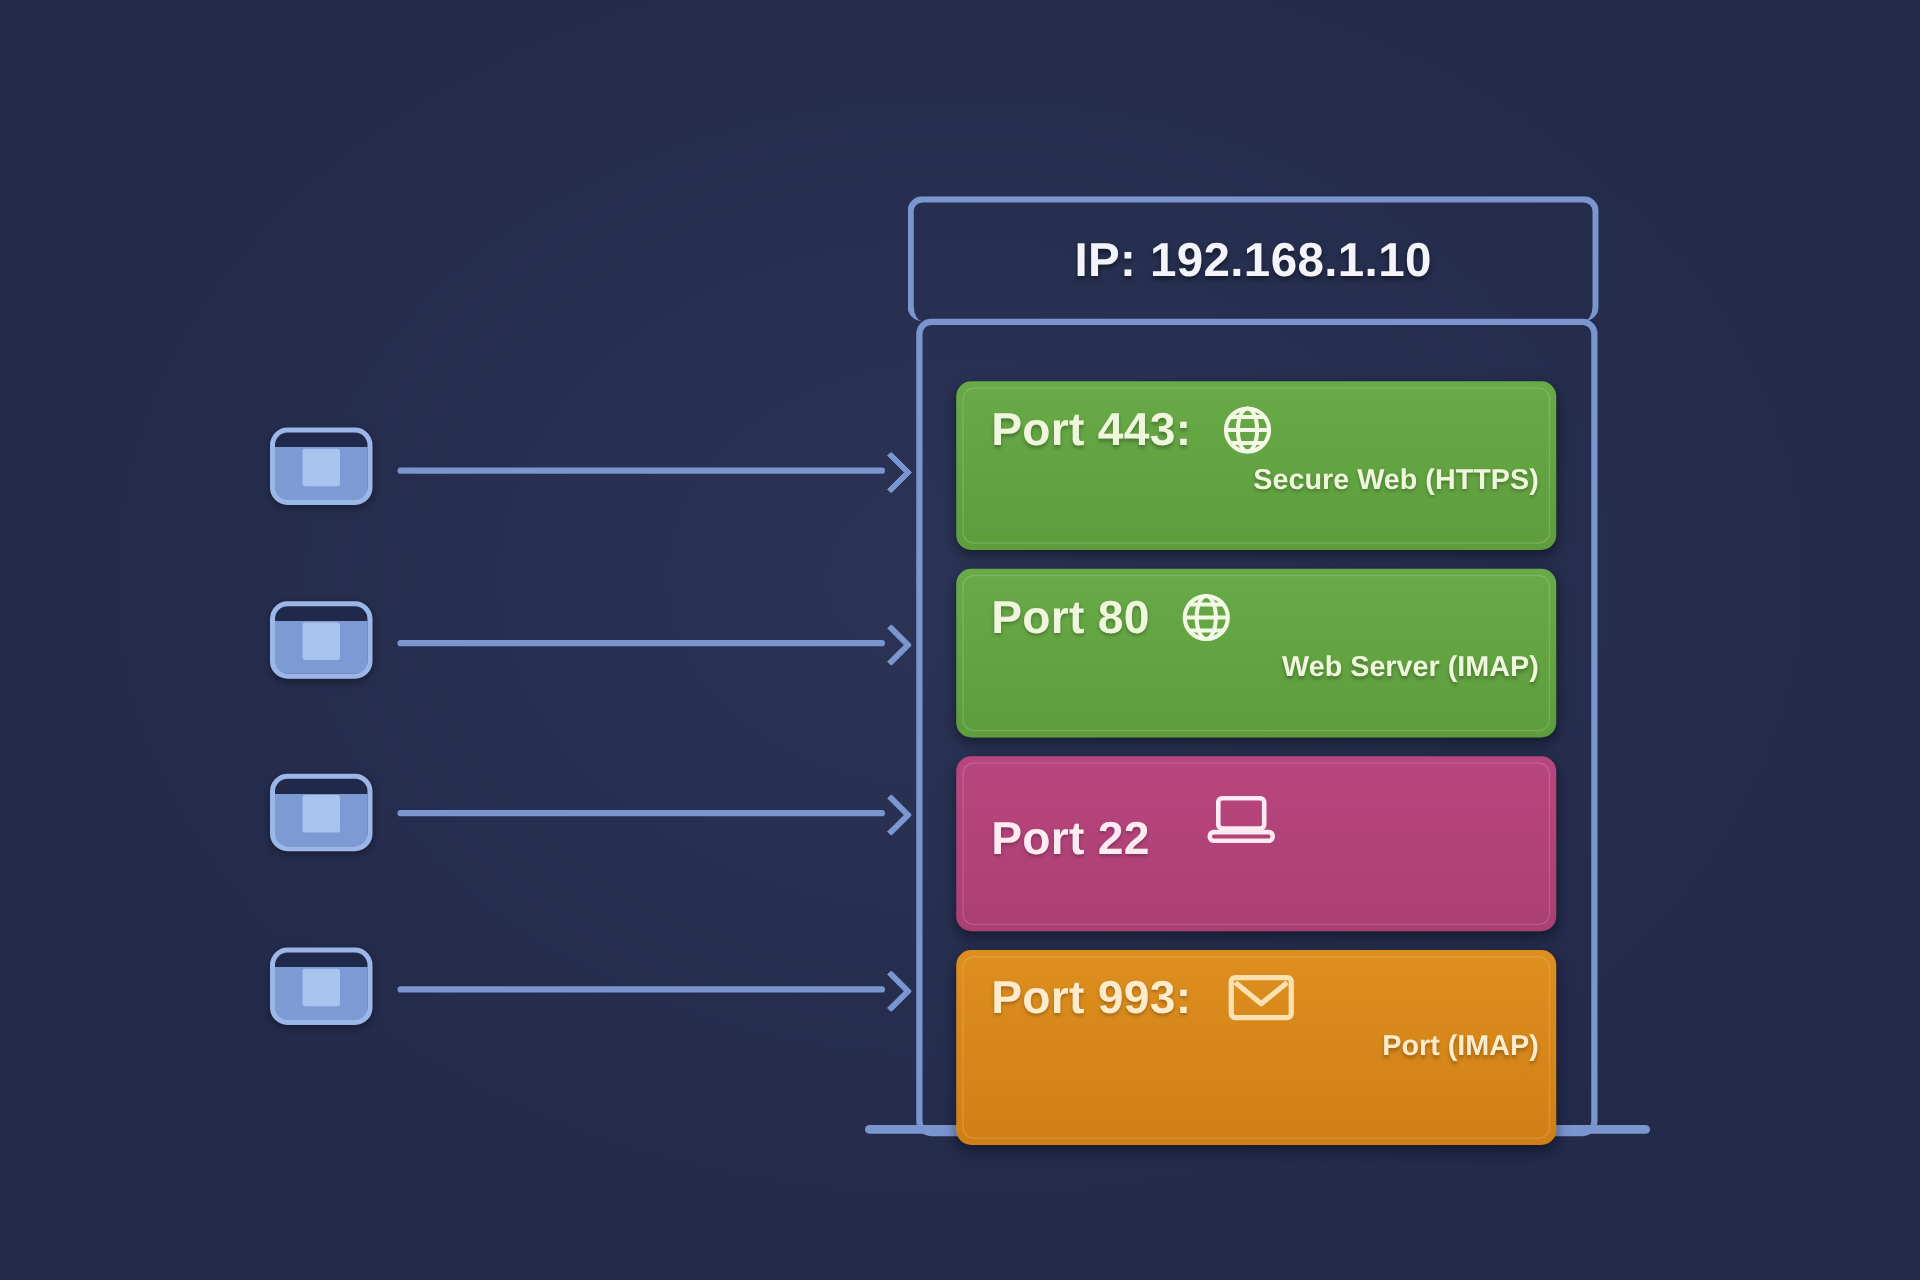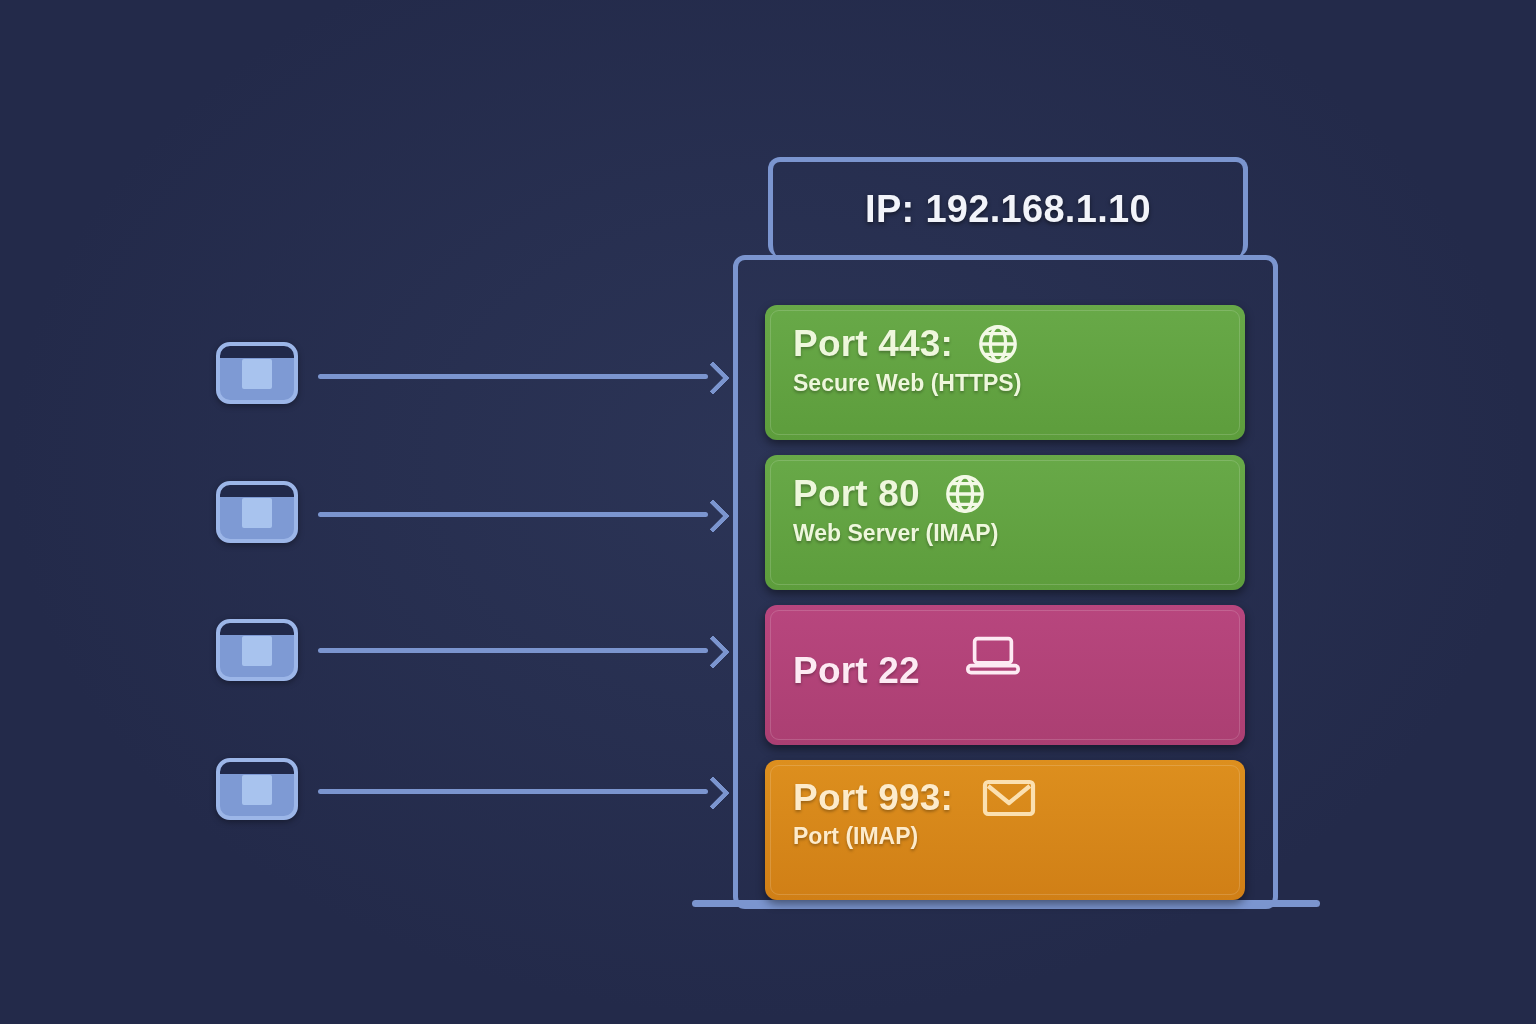--- a/index.html
+++ b/index.html
@@ -40,21 +40,21 @@
     position:absolute;left:0;top:11px;height:5px;border-radius:3px;background:#7b95cf;
   }
   .arrow .head{
     position:absolute;top:3px;width:19px;height:19px;
     border-top:5px solid #7b95cf;border-right:5px solid #7b95cf;
     transform:rotate(45deg);border-radius:2px;
   }
 
   
   .ip-box{
-    position:absolute;left:768px;top:157px;width:480px;height:100px;
+    position:absolute;left:726px;top:157px;width:553px;height:100px;
     border:5px solid #7b95cf;border-radius:12px;border-bottom:none;
     box-sizing:border-box;
     display:flex;align-items:center;justify-content:center;
   }
   .ip-label{
     color:#f2f4fa;font-size:38px;font-weight:bold;letter-spacing:.3px;
     text-shadow:0 2px 4px rgba(0,0,0,.5);
   }
   .server-box{
     position:absolute;left:733px;top:255px;width:545px;height:654px;
@@ -63,23 +63,24 @@
   }
   .base-line{
     position:absolute;left:692px;top:900px;width:628px;height:7px;
     background:#7b95cf;border-radius:4px;
   }
 
   
   .port-card{
     position:absolute;left:765px;width:480px;
     border-radius:12px;box-sizing:border-box;
-    padding:16px 24px 14px 28px;
+    padding:16px 14px 14px 28px;
     box-shadow:0 4px 10px rgba(0,0,0,.45);
     overflow:hidden;
+    text-align:right;
   }
   .port-card::after{
     content:"";position:absolute;inset:5px;border-radius:9px;
     border:1px solid rgba(255,255,255,.16);pointer-events:none;
   }
   .port-row{display:flex;align-items:center;gap:22px;}
   .port-title{font-size:37px;font-weight:bold;line-height:1.05;letter-spacing:.2px;
     text-shadow:0 2px 3px rgba(0,0,0,.28);}
   .port-sub{font-size:23px;font-weight:bold;margin-top:4px;line-height:1.1;
     text-shadow:0 2px 3px rgba(0,0,0,.28);}
@@ -172,21 +173,21 @@
       <span class="port-title">Port 22</span>
       <span class="ic" style="margin-left:22px;">
         <svg width="58" height="44" viewBox="0 0 30 22" fill="none" stroke="#fdeaf3" stroke-width="1.9" stroke-linejoin="round">
           <rect x="5.5" y="2" width="19" height="12.5" rx="1.6"></rect>
           <rect x="2" y="16" width="26" height="3.6" rx="1.6"></rect>
         </svg>
       </span>
     </div>
   </div>
 
-  <div class="port-card card-orange" style="top:760px;height:140px;">
+  <div class="port-card card-orange" style="top:760px;height:156px;">
     <div class="port-row">
       <span class="port-title">Port 993:</span>
       <span class="ic" style="margin-left:6px;">
         <svg width="56" height="44" viewBox="0 0 28 22" fill="none" stroke="#fbe0b0" stroke-width="2.1" stroke-linejoin="round">
           <rect x="2" y="3" width="24" height="16" rx="1.6"></rect>
           <polyline points="3.6,5 14,13.5 24.4,5"></polyline>
         </svg>
       </span>
     </div>
     <div class="port-sub">Port (IMAP)</div>

